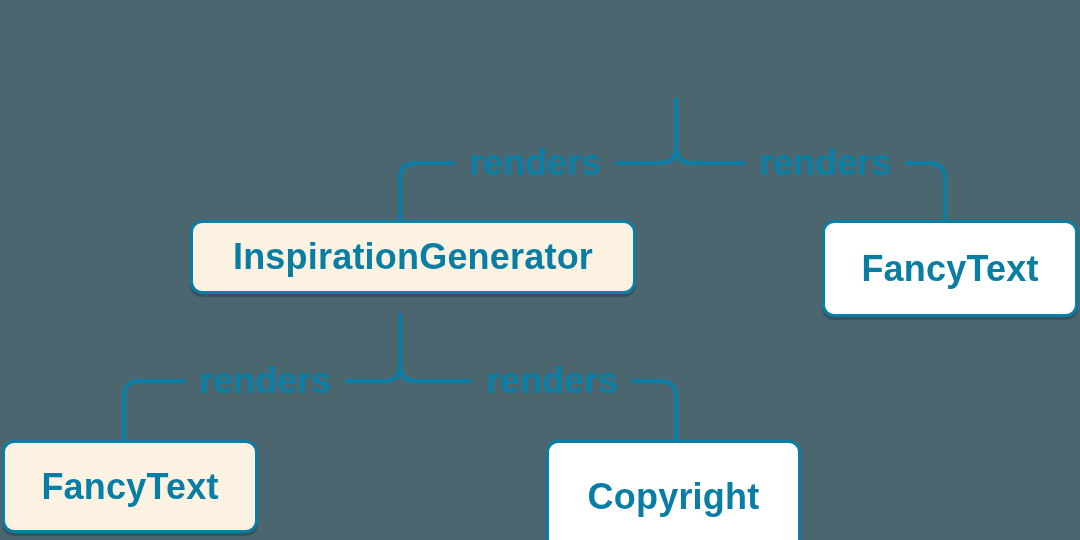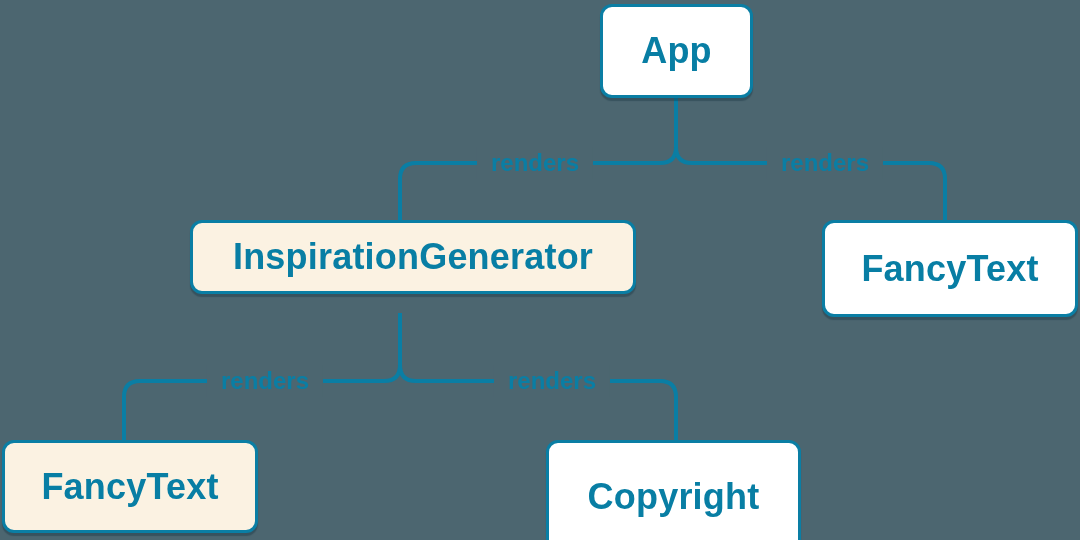--- a/index.html
+++ b/index.html
@@ -40,21 +40,21 @@
     letter-spacing: 0.2px;
     box-shadow: 0 3px 1px rgba(16, 46, 61, 0.35);
   }
   .node.white { background: #ffffff; }
   .node.cream { background: #fbf2e2; }
   .edge-label {
     position: absolute;
     transform: translate(-50%, -50%);
     background: #4c6670;
     color: #0a7ea4;
-    font-size: 24px;
+    font-size: 36px;
     font-weight: 600;
     line-height: 1;
     padding: 4px 14px;
     white-space: nowrap;
   }
 </style>
 </head>
 <body>
 
 <div class="stage">
@@ -67,23 +67,20 @@
   </svg>
 
   <span class="edge-label" style="left:535px; top:163px;">renders</span>
 
   <span class="edge-label" style="left:825px; top:163px;">renders</span>
 
   <span class="edge-label" style="left:265px; top:381px;">renders</span>
 
   <span class="edge-label" style="left:552px; top:381px;">renders</span>
 
-  <div class="node white" style="left:600px; top:4px; width:153px; height:94px;">
-    <span>App</span>
-  </div>
 
   <div class="node cream" style="left:190px; top:220px; width:446px; height:74px;">
     <span>InspirationGenerator</span>
   </div>
 
   <div class="node white" style="left:822px; top:220px; width:256px; height:97px;">
     <span>FancyText</span>
   </div>
 
   <div class="node cream" style="left:2px; top:440px; width:256px; height:93px;">

